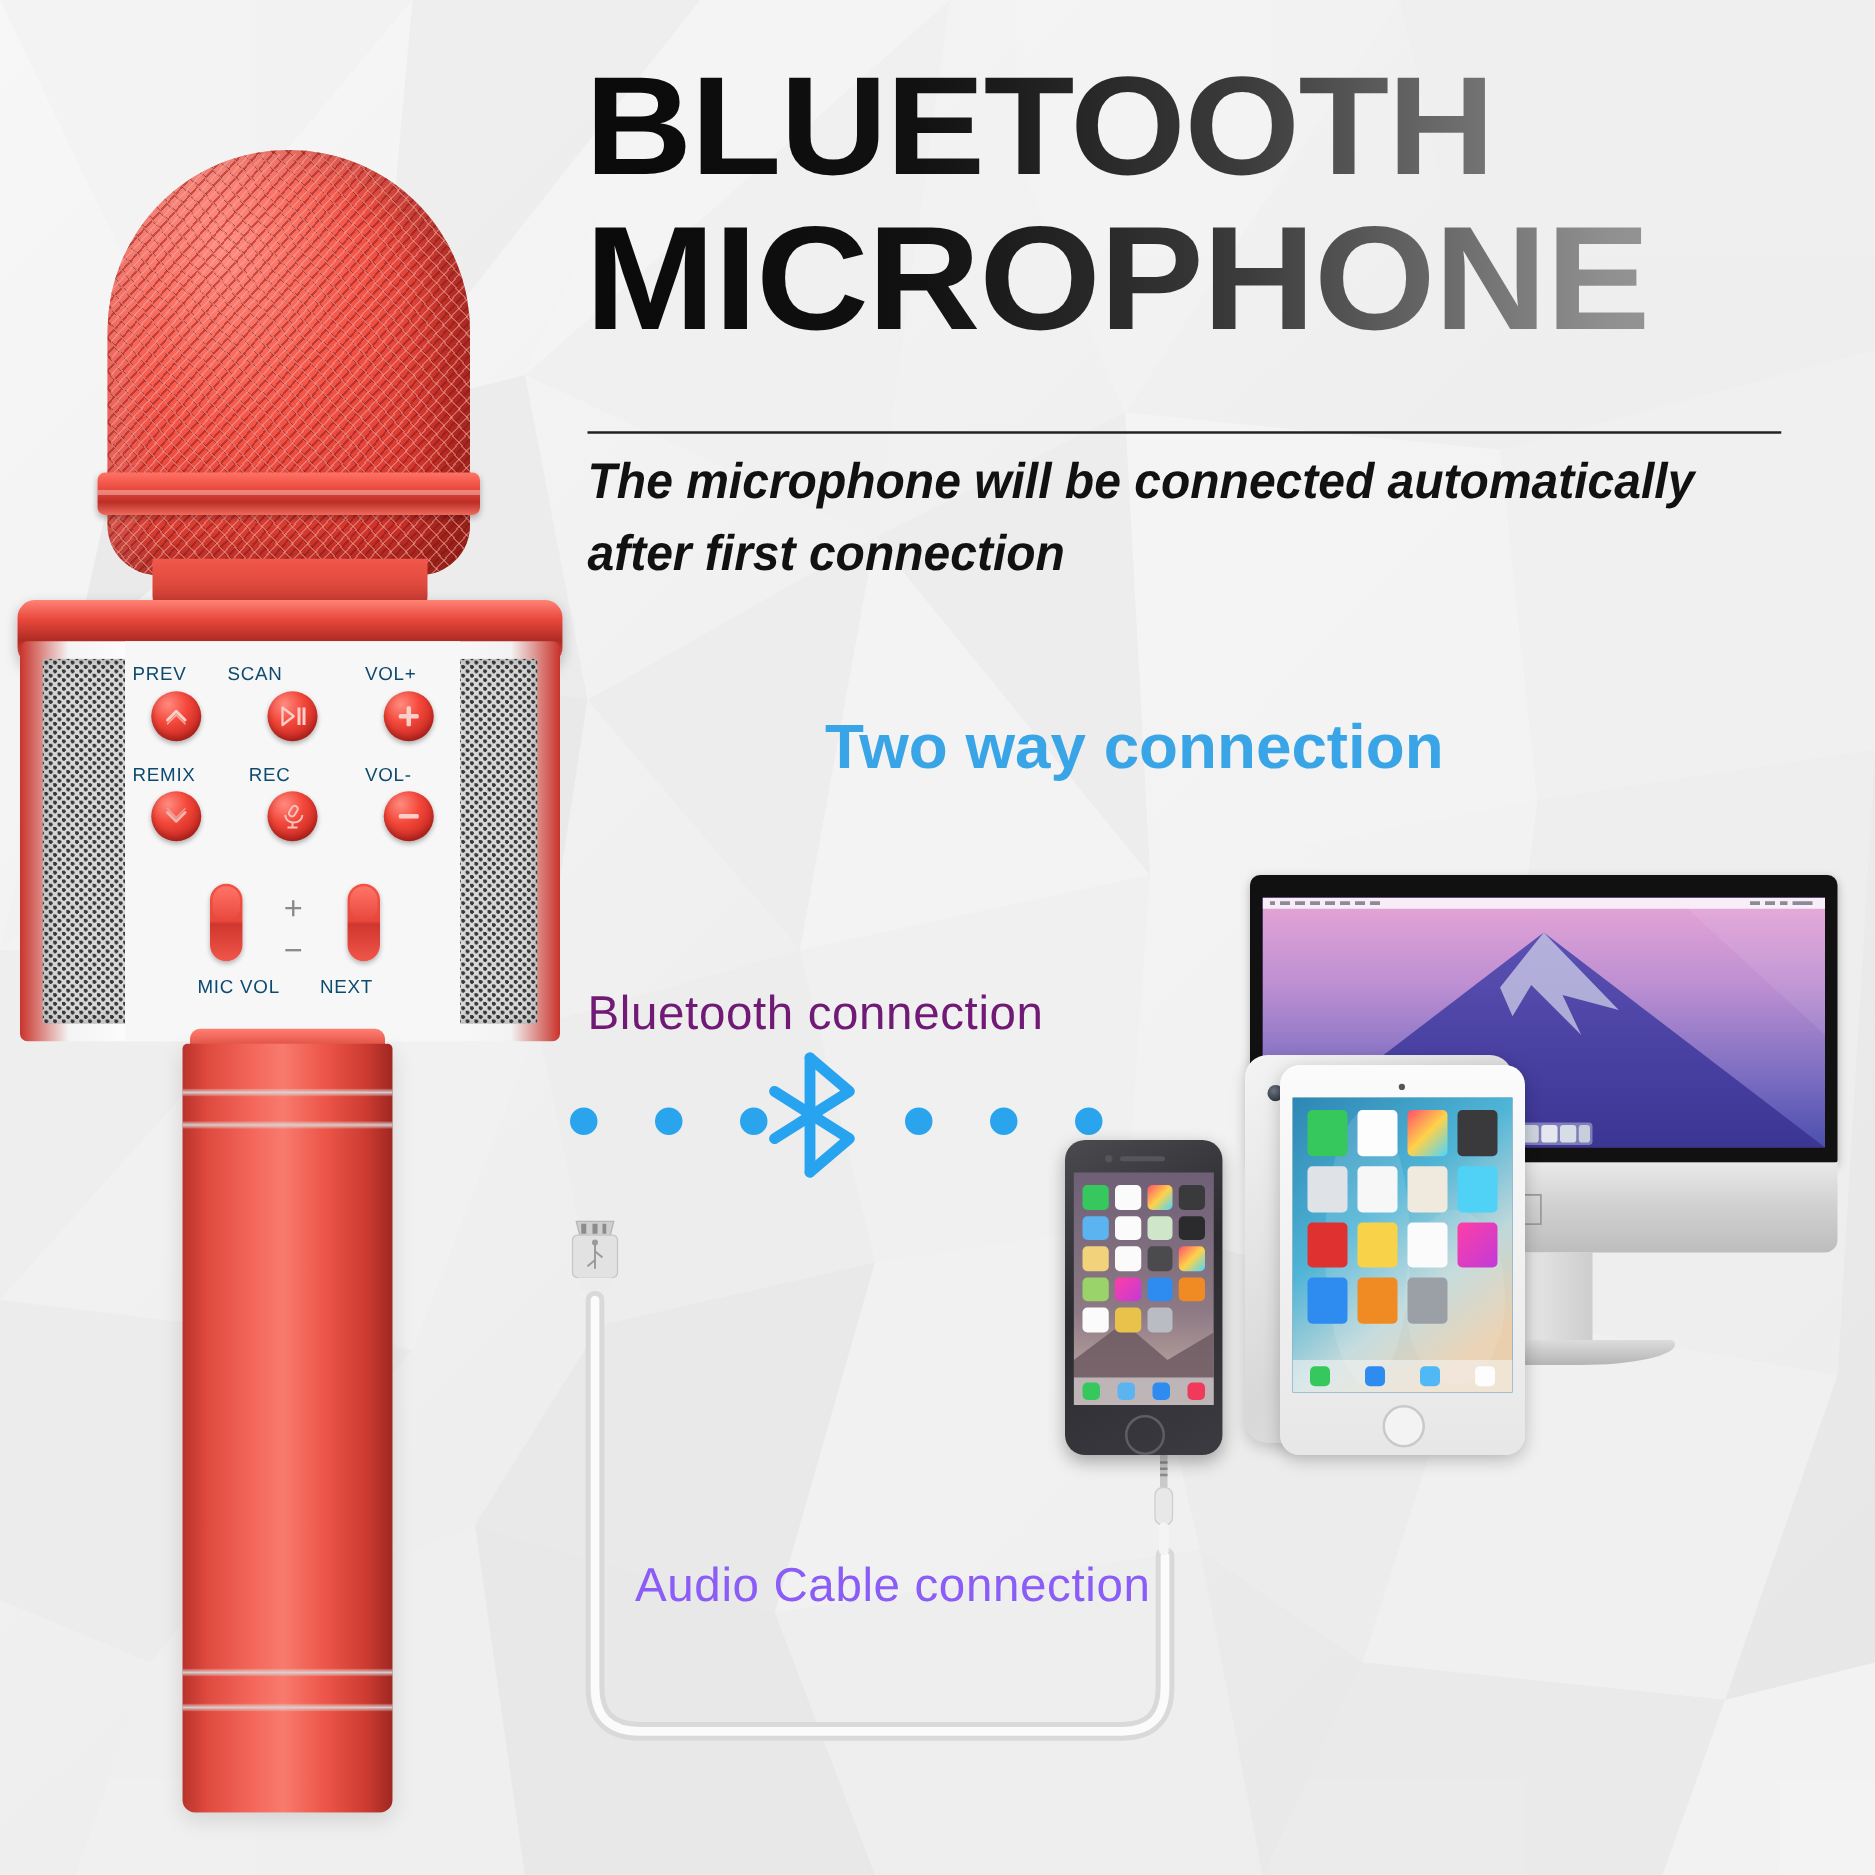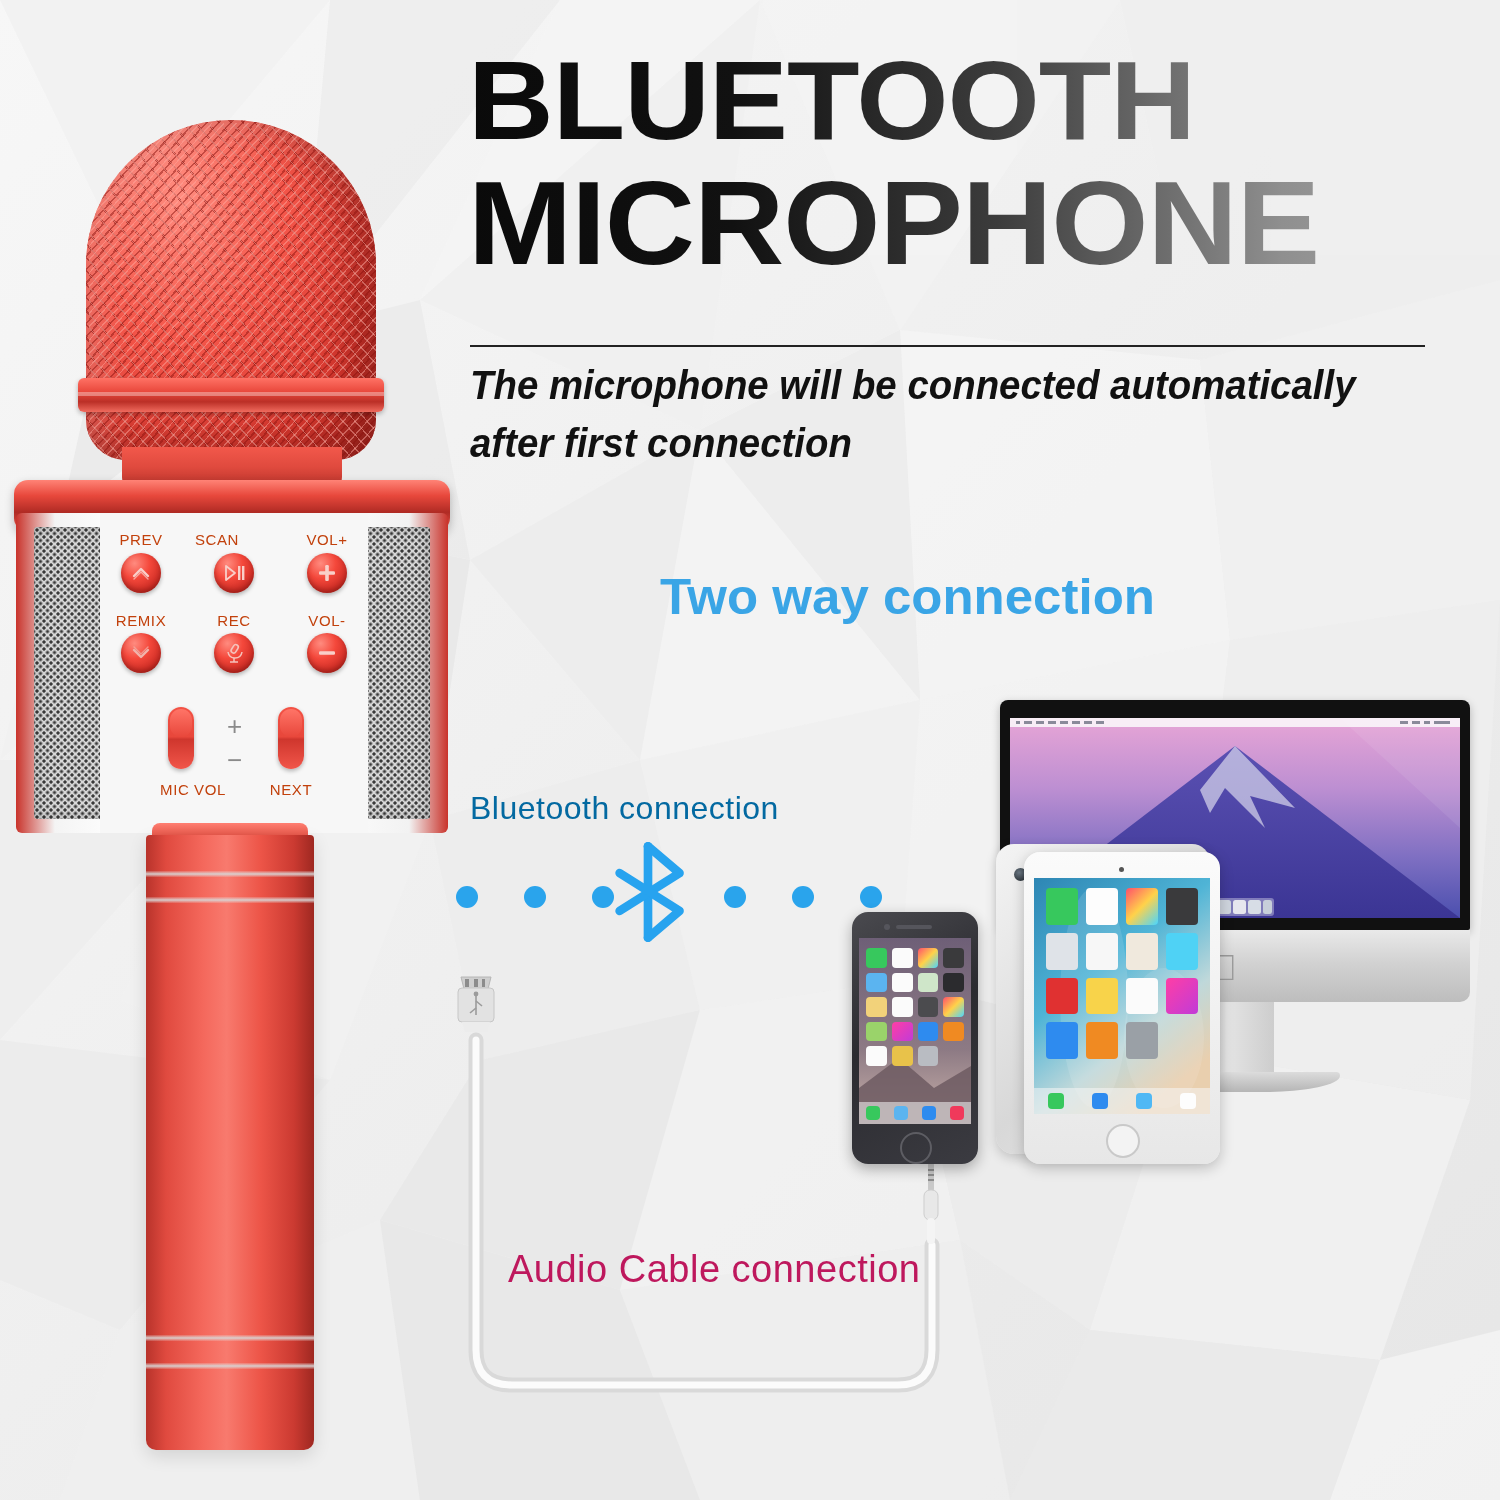--- a/index.html
+++ b/index.html
@@ -42,30 +42,30 @@
   .twoway{
     position:absolute;left:660px;top:568px;
     font-family:"Liberation Sans",sans-serif;
     font-weight:bold;font-size:50px;letter-spacing:0px;
     color:#3aa5e6;transform:scaleX(1.02);transform-origin:left top;
   }
 
   
   .bt-label{
     position:absolute;left:470px;top:790px;
-    font-size:32px;color:#0369a1;font-weight:300;
+    font-size:38px;color:#701a75;font-weight:300;
     font-family:"Liberation Sans",sans-serif;letter-spacing:.5px;
   }
   .bt-row{position:absolute;left:448px;top:868px;width:420px;height:60px;}
   .bt-dot{position:absolute;width:22px;height:22px;border-radius:50%;background:#2aa4ec;top:18px;}
   .bt-glyph{position:absolute;left:600px;top:840px;width:96px;height:104px;}
 
   .audio-label{
     position:absolute;left:508px;top:1248px;
-    font-size:38px;color:#be185d;font-weight:300;
+    font-size:38px;color:#8b5cf6;font-weight:300;
     font-family:"Liberation Sans",sans-serif;letter-spacing:.5px;
   }
 
   
   .cable{position:absolute;left:0;top:0;width:1500px;height:1500px;pointer-events:none;}
 
   
   .mic-wrap{position:absolute;left:0px;top:95px;width:460px;height:1360px;}
 
   .mic-head{
@@ -128,22 +128,22 @@
     background-position:0 0, 3.5px 3.5px;
     border-radius:3px;
     box-shadow:inset 0 0 14px rgba(0,0,0,.22);
   }
   .grille.left{left:18px;}
   .grille.right{right:18px;}
 
   .panel{position:absolute;left:100px;top:418px;width:268px;height:320px;background:#f7f7f7;}
 
   .btn-lbl{
-    position:absolute;font-size:15px;color:#c2410c;letter-spacing:.6px;
-    font-family:"Liberation Sans",sans-serif;text-align:center;width:70px;
+    position:absolute;font-size:15px;color:#0c4a6e;letter-spacing:.6px;
+    font-family:"Liberation Sans",sans-serif;width:70px;
   }
   .rbtn{
     position:absolute;width:40px;height:40px;border-radius:50%;
     background:radial-gradient(circle at 34% 26%, #ff8b7f 0%, #f4483b 38%, #cf2e26 72%, #94201a 100%);
     box-shadow:0 2px 4px rgba(0,0,0,.3), inset 0 -3px 5px rgba(120,20,15,.5);
     display:flex;align-items:center;justify-content:center;
   }
   .rbtn svg{display:block;}
   .slider{
     position:absolute;width:26px;height:62px;border-radius:13px;

